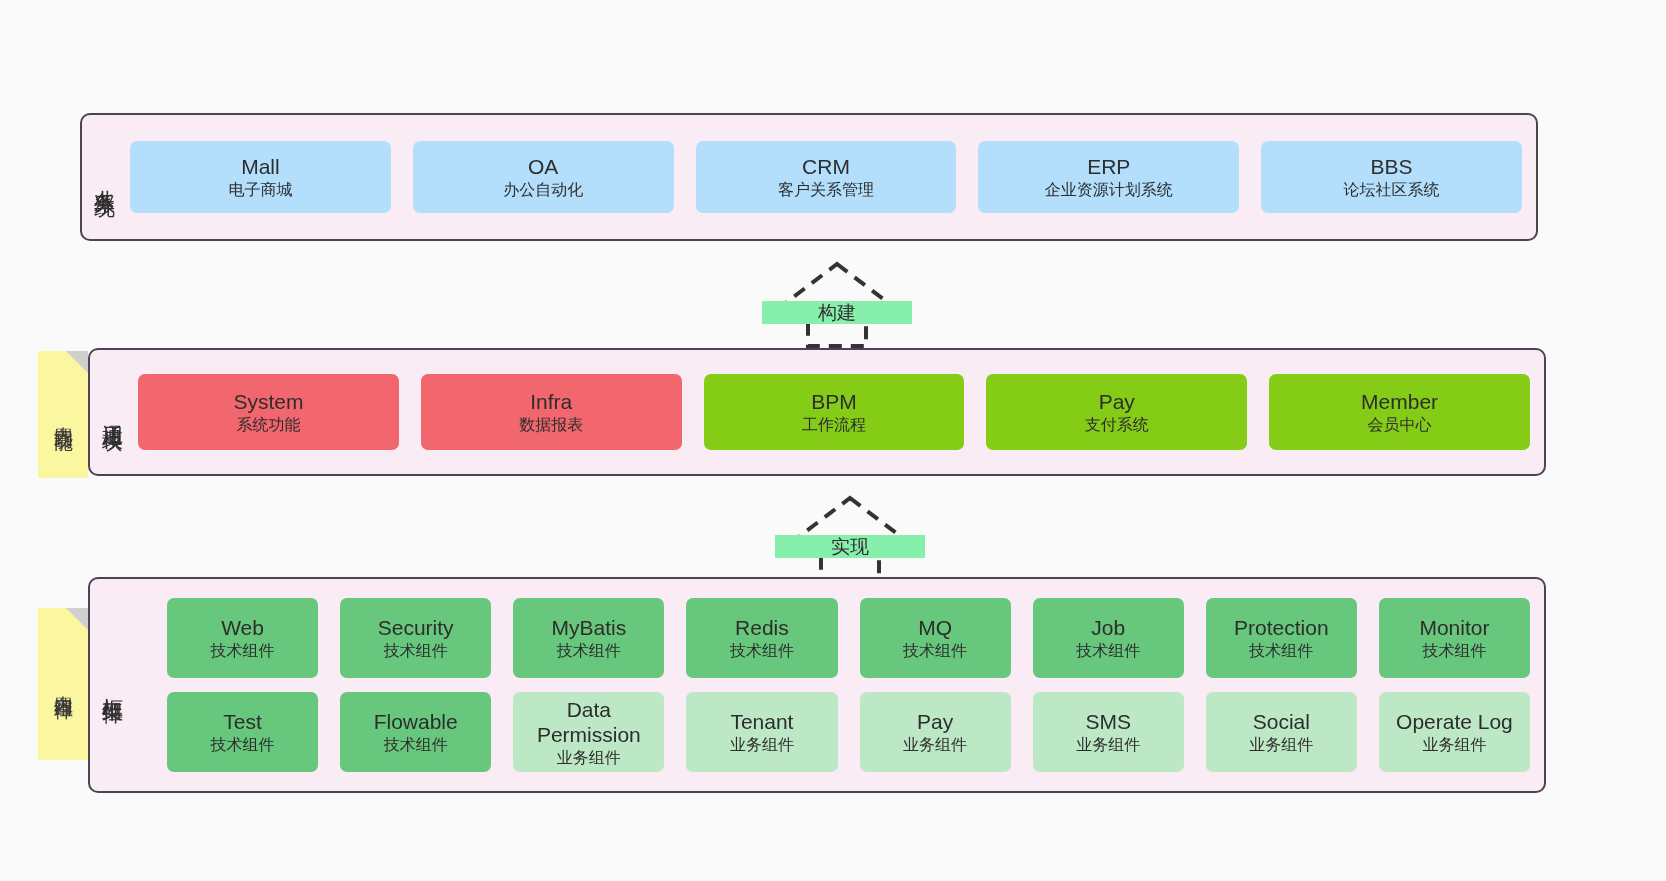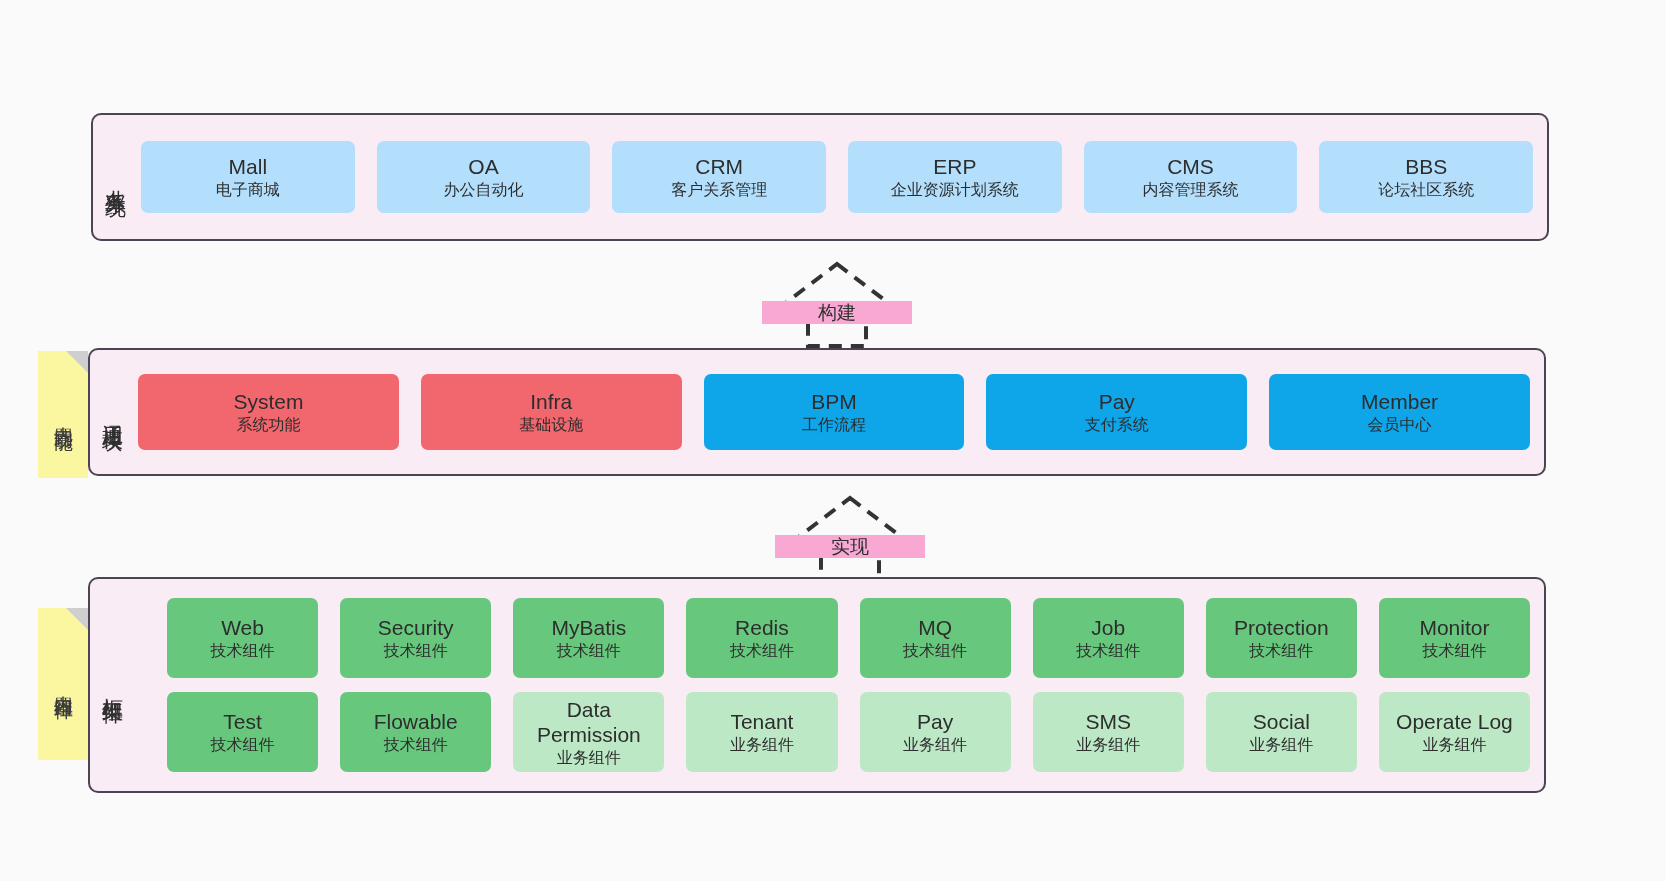--- a/index.html
+++ b/index.html
@@ -64,26 +64,26 @@
     color: #2d2d2d;
     line-height: 1.22;
     padding: 6px 4px;
   }
   .cell .en { font-size: 21px; }
   .cell .cn { font-size: 16px; }
 
   
   .c-blue      { background: #b3dffc; }
   .c-red       { background: #f2666e; }
-  .c-pink      { background: #0ea5e9; }
+  .c-pink      { background: #84cc16; }
   .c-green     { background: #67c77c; }
   .c-lightgrn  { background: #bce8c6; }
 
   
-  #band-business { left: 91px;  top: 113px; width: 1458px; height: 128px; }
+  #band-business { left: 80px;  top: 113px; width: 1458px; height: 128px; }
   #band-common   { left: 88px;  top: 348px; width: 1458px; height: 128px; }
   #band-frame    { left: 88px;  top: 577px; width: 1458px; height: 216px; gap: 29px; }
 
   #band-business .cell { height: 72px; }
   #band-common   .cell { height: 76px; }
   #band-frame    .cell { height: 80px; }
 
   
   .sticky {
     position: absolute;
@@ -118,21 +118,21 @@
     height: 92px;
   }
   .arrow svg { display: block; width: 150px; height: 92px; }
   .arrow-label {
     position: absolute;
     left: 0; right: 0;
     bottom: 26px;
     text-align: center;
     font-size: 19px;
     color: #2f2f2f;
-    background: #f9a8d4;
+    background: #86efac;
     line-height: 1;
     padding: 2px 0;
   }
   #arrow-build  { left: 762px; top: 258px; }
   #arrow-impl   { left: 775px; top: 492px; }
 </style>
 </head>
 <body>
 
 <div id="canvas">
@@ -151,24 +151,20 @@
         </div>
         <div class="cell c-blue">
           <span class="en">CRM</span>
           <span class="cn">客户关系管理</span>
         </div>
         <div class="cell c-blue">
           <span class="en">ERP</span>
           <span class="cn">企业资源计划系统</span>
         </div>
         <div class="cell c-blue">
-          <span class="en">CMS</span>
-          <span class="cn">内容管理系统</span>
-        </div>
-        <div class="cell c-blue">
           <span class="en">BBS</span>
           <span class="cn">论坛社区系统</span>
         </div>
       </div>
     </div>
   </div>
 
   <div class="arrow" id="arrow-build">
     <svg viewBox="0 0 150 92">
       <path d="M 75 6 L 141 56 L 104 56 L 104 88 L 46 88 L 46 56 L 9 56 Z" fill="none" stroke="#333333" stroke-width="4" stroke-dasharray="13 9" stroke-linejoin="miter"></path>
@@ -183,21 +179,21 @@
   <div class="band" id="band-common">
     <div class="band-title">通用模块</div>
     <div class="band-body">
       <div class="row">
         <div class="cell c-red">
           <span class="en">System</span>
           <span class="cn">系统功能</span>
         </div>
         <div class="cell c-red">
           <span class="en">Infra</span>
-          <span class="cn">基础设施</span>
+          <span class="cn">数据报表</span>
         </div>
         <div class="cell c-pink">
           <span class="en">BPM</span>
           <span class="cn">工作流程</span>
         </div>
         <div class="cell c-pink">
           <span class="en">Pay</span>
           <span class="cn">支付系统</span>
         </div>
         <div class="cell c-pink">

